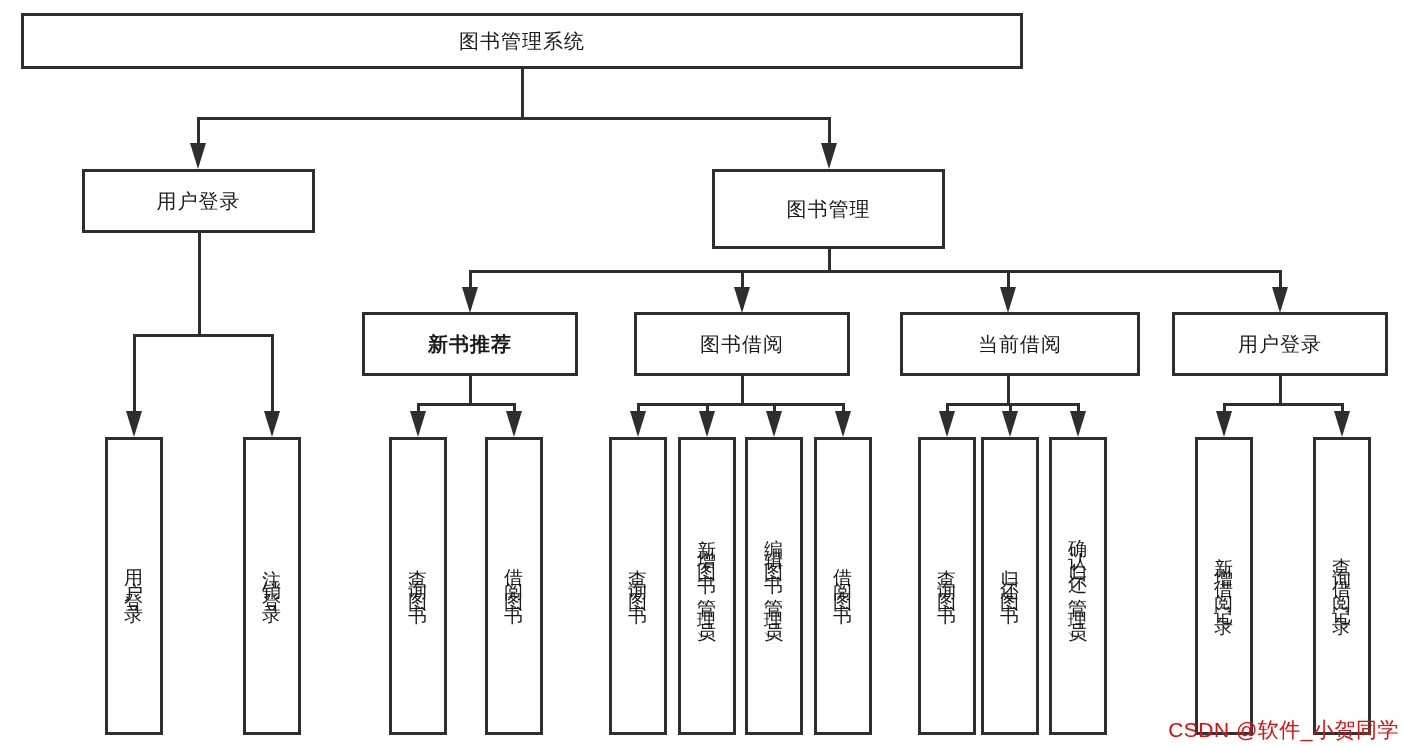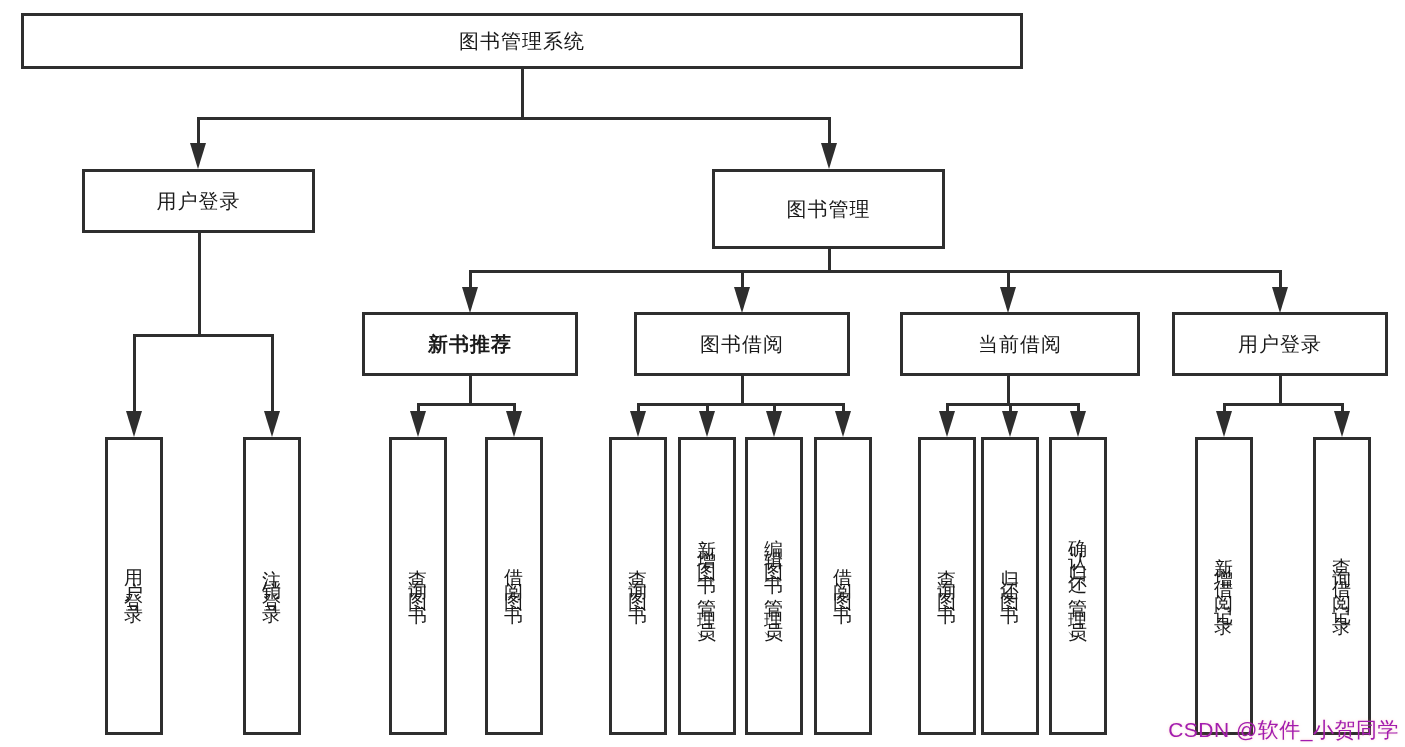--- a/index.html
+++ b/index.html
@@ -39,21 +39,21 @@
     line-height:1;
     color:#1a1a1a;
     white-space:nowrap;
   }
   #watermark{
     position:absolute;
     right:6px;
     top:716px;
     font-size:21px;
     letter-spacing:0.5px;
-    color:#a21caf;
+    color:#b91c1c;
     text-shadow:0 0 3px rgba(255,125,125,0.35);
     white-space:nowrap;
     z-index:5;
   }
   line{stroke:#2e2e2e;stroke-width:3;shape-rendering:crispEdges;}
   polygon{fill:#2e2e2e;stroke:none;}
 </style>
 </head>
 <body>
 

